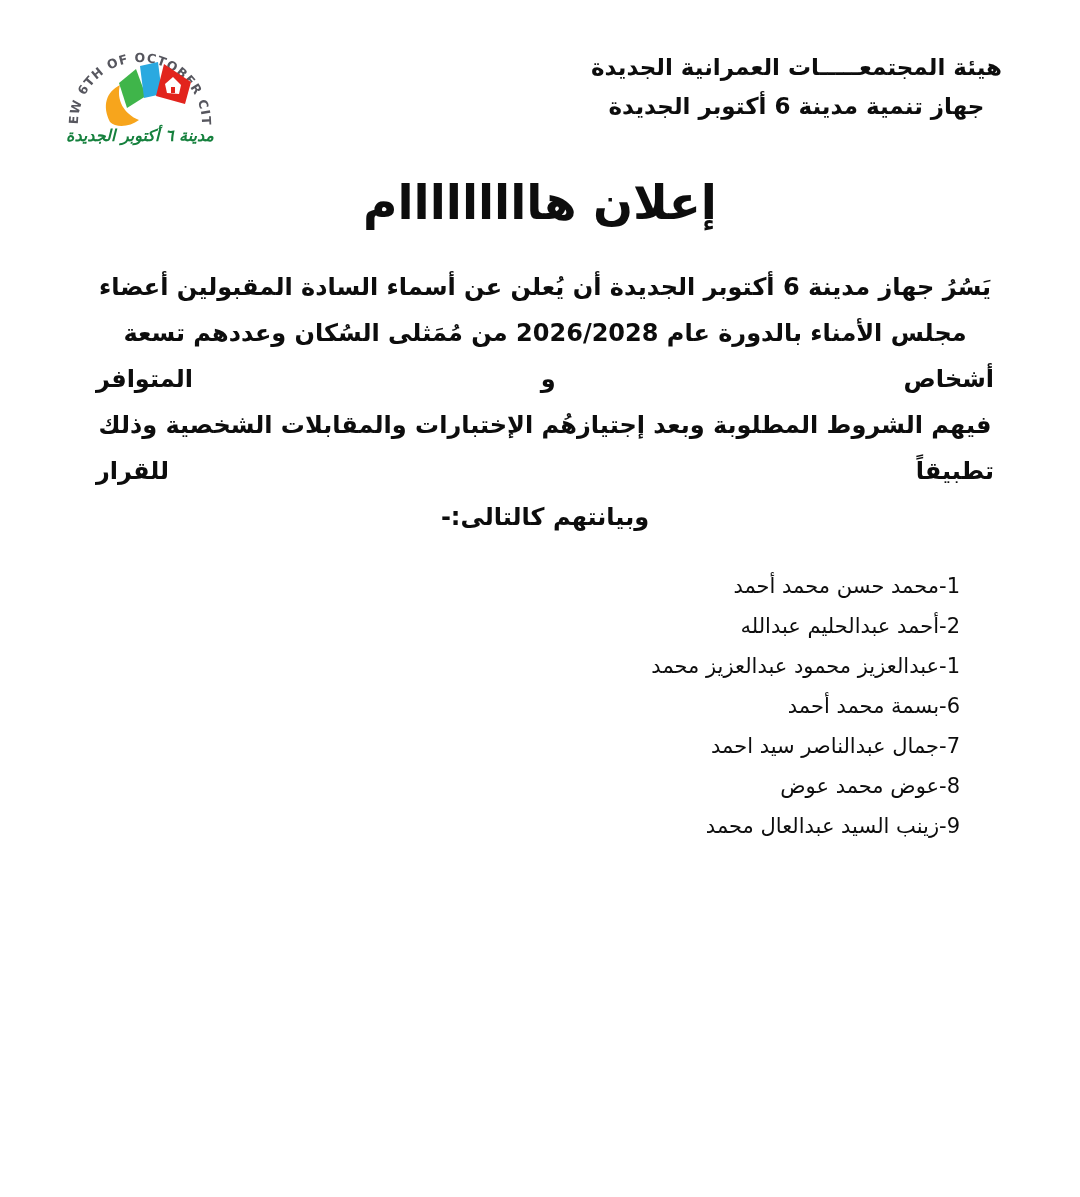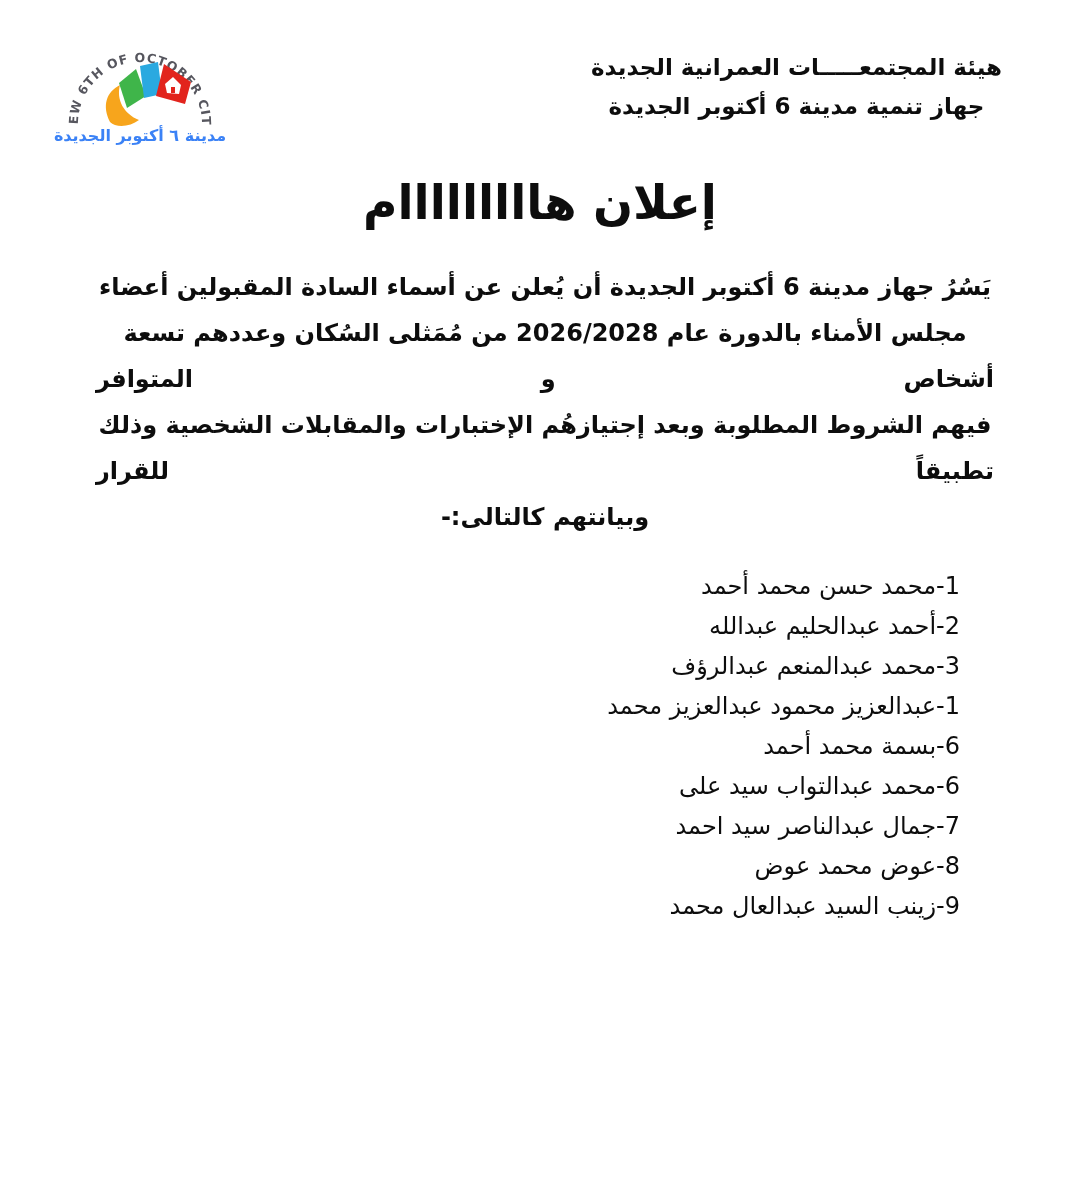--- a/index.html
+++ b/index.html
@@ -17,23 +17,24 @@
     display:flex;
     justify-content:space-between;
     align-items:flex-start;
     padding:36px 78px 0 44px;
   }
   .logo{width:192px;text-align:center;flex:0 0 auto;}
   .logo svg{width:192px;height:98px;display:block;}
   .logo-caption{
     font-size:16px;
     font-weight:bold;
-    color:#3b82f6;
+    color:#15803d;
     margin-top:-8px;
     white-space:nowrap;
+    font-style:italic;
   }
   .org{
     direction:rtl;
     text-align:center;
     font-size:23px;
     font-weight:700;
     line-height:39px;
     margin-top:12px;
   }
   
@@ -55,21 +56,21 @@
   .body-text .line{margin:0;line-height:46px;text-align:center;}
   .line-center{text-align:center;}
   .line-justify{text-align:justify;text-align-last:justify;}
   .line-right{text-align:right;}
   .line-pre{white-space:pre-wrap;}
   
   .names{
     direction:rtl;
     margin:26px 120px 0 0;
     text-align:right;
-    font-size:24px;
+    font-size:21px;
     font-weight:400;
   }
   .name-item{line-height:40px;}
 </style>
 </head>
 <body>
 
 <div class="page">
 
   <header class="doc-header">
@@ -104,22 +105,20 @@
   <section class="body-text">
     <p class="line line-center">يَسُرُ جهاز مدينة 6 أكتوبر الجديدة أن يُعلن عن أسماء السادة المقبولين أعضاء</p>
     <p class="line line-justify">مجلس الأمناء بالدورة عام 2026/2028 من مُمَثلى السُكان وعددهم تسعة أشخاص و المتوافر</p>
     <p class="line line-justify">فيهم الشروط المطلوبة وبعد إجتيازهُم الإختبارات والمقابلات الشخصية وذلك تطبيقاً للقرار</p>
     <p class="line line-right">وبيانتهم كالتالى:-</p>
   </section>
 
   <section class="names">
     <div class="name-item">1-محمد حسن محمد أحمد</div>
     <div class="name-item">2-أحمد عبدالحليم عبدالله</div>
-    <div class="name-item">3-محمد عبدالمنعم عبدالرؤف</div>
     <div class="name-item">1-عبدالعزيز محمود عبدالعزيز محمد</div>
     <div class="name-item">6-بسمة محمد أحمد</div>
-    <div class="name-item">6-محمد عبدالتواب سيد على</div>
     <div class="name-item">7-جمال عبدالناصر سيد احمد</div>
     <div class="name-item">8-عوض محمد عوض</div>
     <div class="name-item">9-زينب السيد عبدالعال محمد</div>
   </section>
 
 </div>
 
 </body></html>

